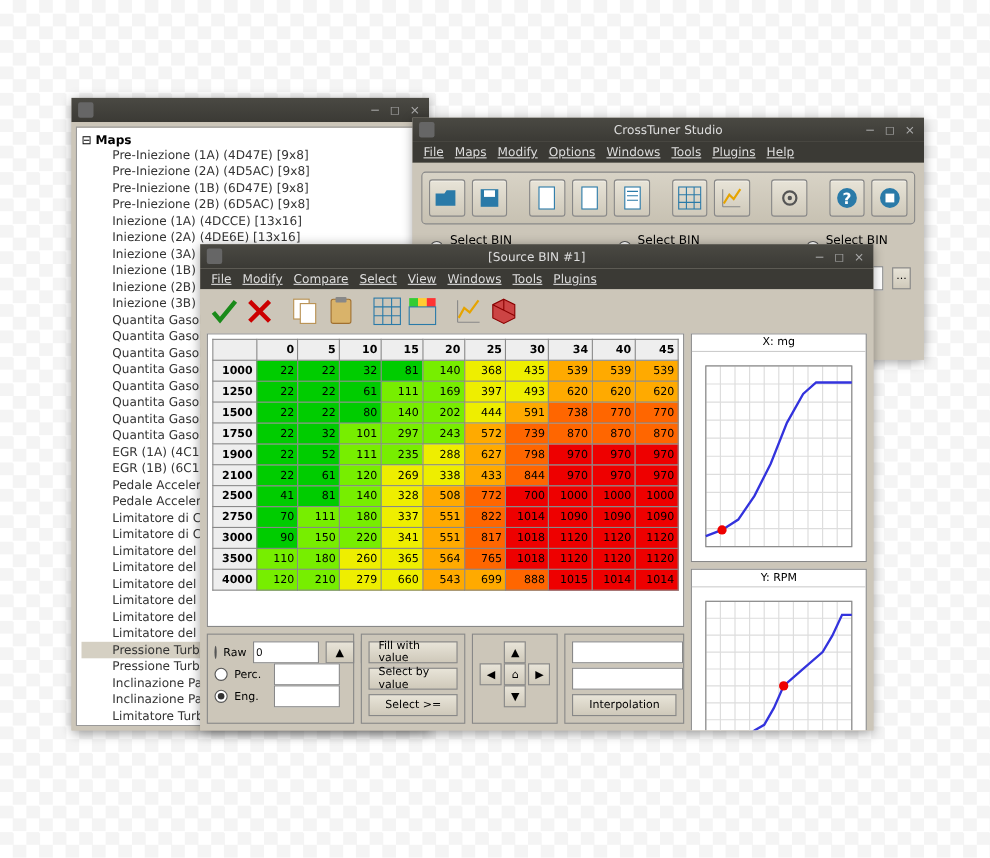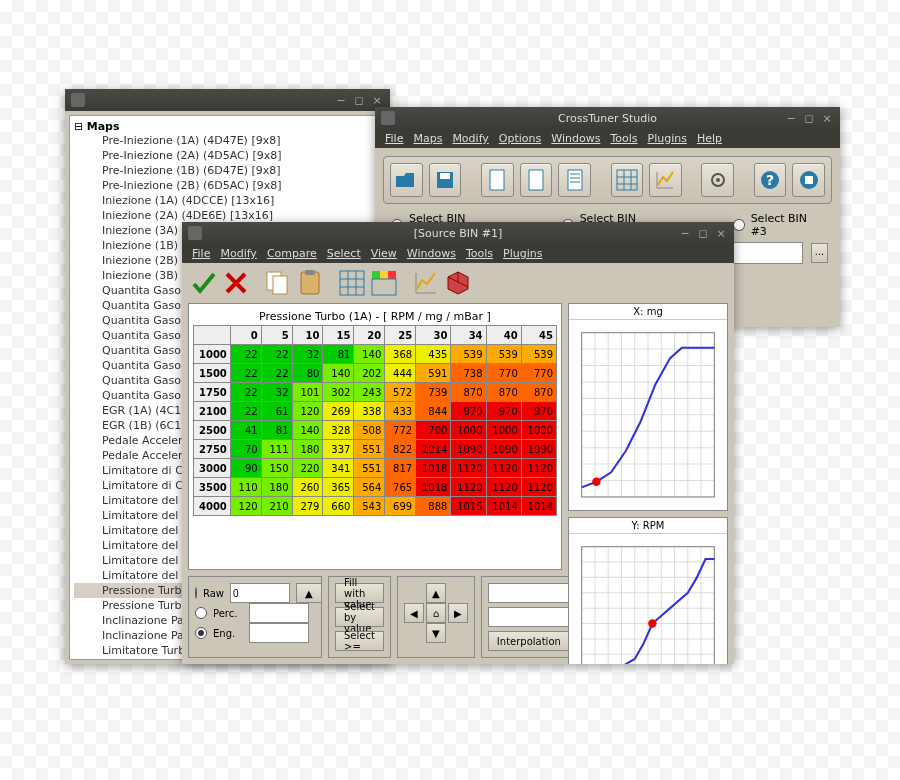--- a/index.html
+++ b/index.html
@@ -207,21 +207,21 @@
       <input class="bin-input" style="width: 120px;" value="Cordoba_1.9TDI_101CV_8">
       <div class="bin-btn">...</div>
       <input class="bin-input" style="width: 100px;">
       <div class="bin-btn">...</div>
       <input class="bin-input" style="width: 100px;">
       <div class="bin-btn">...</div>
     </div>
   </div>
 </div>
 
-<div class="window" style="left:182px;top:222px;width:552px;height:442px">
+<div class="window" style="left:182px;top:222px;width:612px;height:442px">
   <div class="titlebar">
     <span class="winicon"></span>
     <span class="title">[Source BIN #1]</span>
     <span class="spacer"></span>
     <span class="winbtn">−</span>
     <span class="winbtn">◻</span>
     <span class="winbtn">×</span>
   </div>
   <div class="menubar" id="source-menus">
       <span>File</span>
@@ -272,21 +272,20 @@
           </svg>
         <svg class="bigicon" viewBox="0 0 28 28">
             <path d="M14 3l10 5v12l-10 5-10-5V8z" fill="#c44" stroke="#800"></path>
             <path d="M14 3v10l10 5M14 13L4 8" stroke="#800" fill="none"></path>
           </svg>
       </div>
     </div>
     <div class="src-body">
       <div class="left-col">
         <div class="tbl-wrap">
-          <div class="tbl-title">Pressione Turbo (1A) - [ RPM / mg / mBar ]</div>
           <table id="map-table">
               <tbody>
                 <tr>
                   <th></th>
                   <th>0</th>
                   <th>5</th>
                   <th>10</th>
                   <th>15</th>
                   <th>20</th>
                   <th>25</th>
@@ -302,44 +301,70 @@
                   <td style="background:#0c0">32</td>
                   <td style="background:#0c0">81</td>
                   <td style="background:#7e0">140</td>
                   <td style="background:#ee0">368</td>
                   <td style="background:#ee0">435</td>
                   <td style="background:#fa0">539</td>
                   <td style="background:#fa0">539</td>
                   <td style="background:#fa0">539</td>
                 </tr>
                 <tr>
+                  <th>1250</th>
+                  <td style="background:#0c0">22</td>
+                  <td style="background:#0c0">22</td>
+                  <td style="background:#0c0">61</td>
+                  <td style="background:#7e0">111</td>
+                  <td style="background:#7e0">169</td>
+                  <td style="background:#ee0">397</td>
+                  <td style="background:#ee0">493</td>
+                  <td style="background:#fa0">620</td>
+                  <td style="background:#fa0">620</td>
+                  <td style="background:#fa0">620</td>
+                </tr>
+                <tr>
                   <th>1500</th>
                   <td style="background:#0c0">22</td>
                   <td style="background:#0c0">22</td>
                   <td style="background:#0c0">80</td>
                   <td style="background:#7e0">140</td>
                   <td style="background:#7e0">202</td>
                   <td style="background:#ee0">444</td>
                   <td style="background:#fa0">591</td>
                   <td style="background:#f60">738</td>
                   <td style="background:#f60">770</td>
                   <td style="background:#f60">770</td>
                 </tr>
                 <tr>
                   <th>1750</th>
                   <td style="background:#0c0">22</td>
                   <td style="background:#0c0">32</td>
                   <td style="background:#7e0">101</td>
-                  <td style="background:#7e0">302</td>
+                  <td style="background:#7e0">297</td>
                   <td style="background:#7e0">243</td>
                   <td style="background:#fa0">572</td>
                   <td style="background:#f60">739</td>
                   <td style="background:#f60">870</td>
                   <td style="background:#f60">870</td>
                   <td style="background:#f60">870</td>
+                </tr>
+                <tr>
+                  <th>1900</th>
+                  <td style="background:#0c0">22</td>
+                  <td style="background:#0c0">52</td>
+                  <td style="background:#7e0">111</td>
+                  <td style="background:#7e0">235</td>
+                  <td style="background:#ee0">288</td>
+                  <td style="background:#fa0">627</td>
+                  <td style="background:#f60">798</td>
+                  <td style="background:#e00">970</td>
+                  <td style="background:#e00">970</td>
+                  <td style="background:#e00">970</td>
                 </tr>
                 <tr>
                   <th>2100</th>
                   <td style="background:#0c0">22</td>
                   <td style="background:#0c0">61</td>
                   <td style="background:#7e0">120</td>
                   <td style="background:#ee0">269</td>
                   <td style="background:#ee0">338</td>
                   <td style="background:#fa0">433</td>
                   <td style="background:#f60">844</td>

